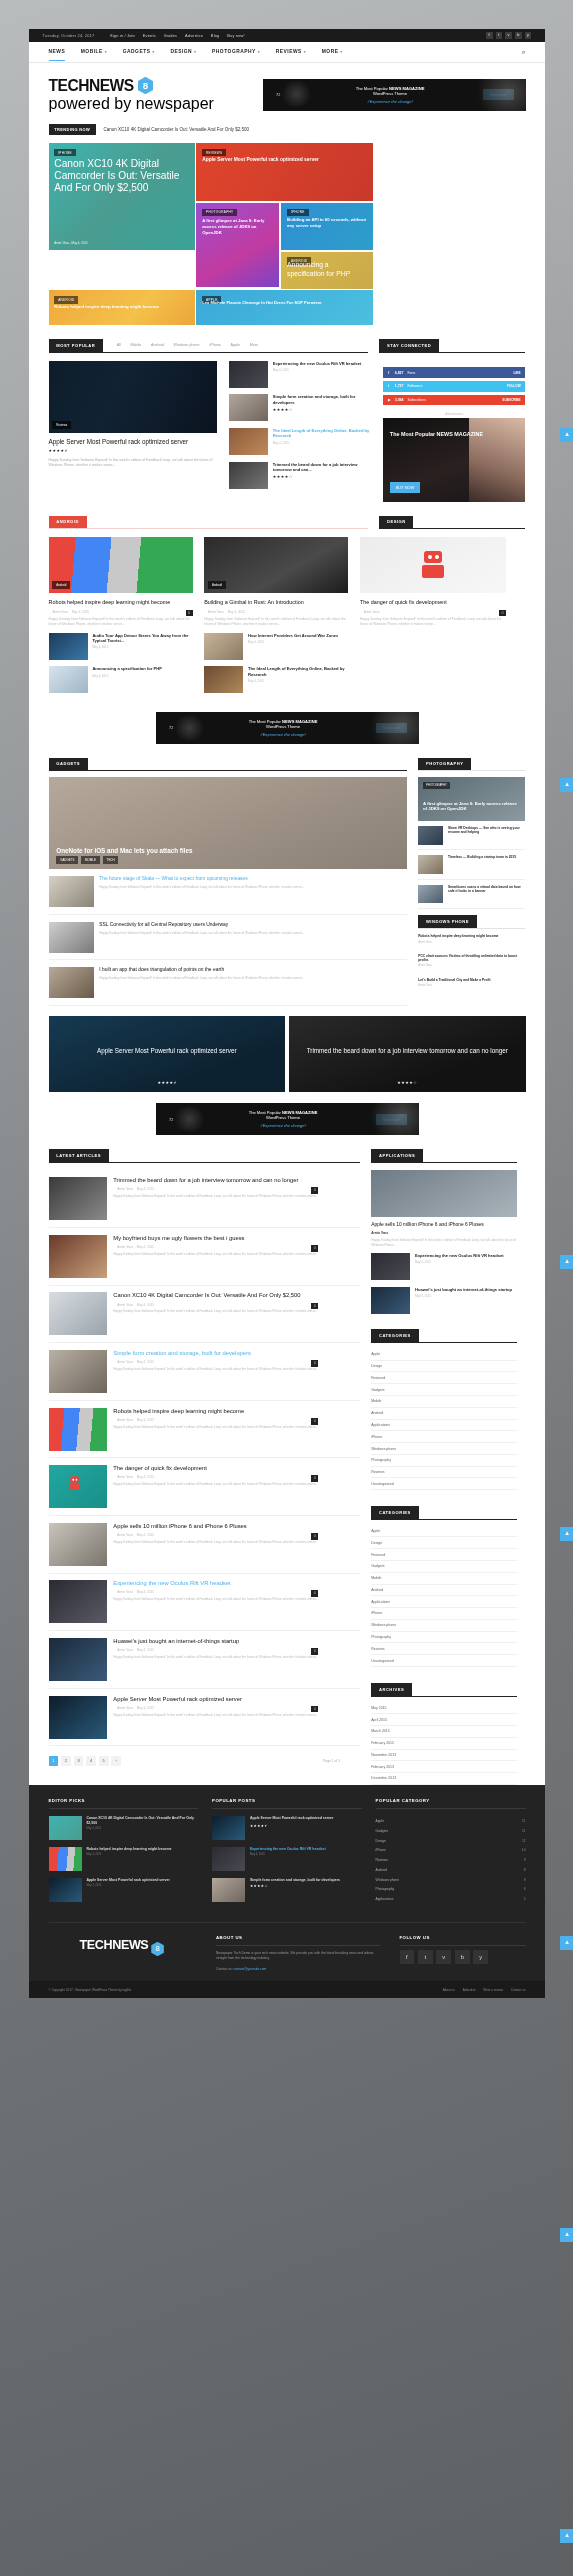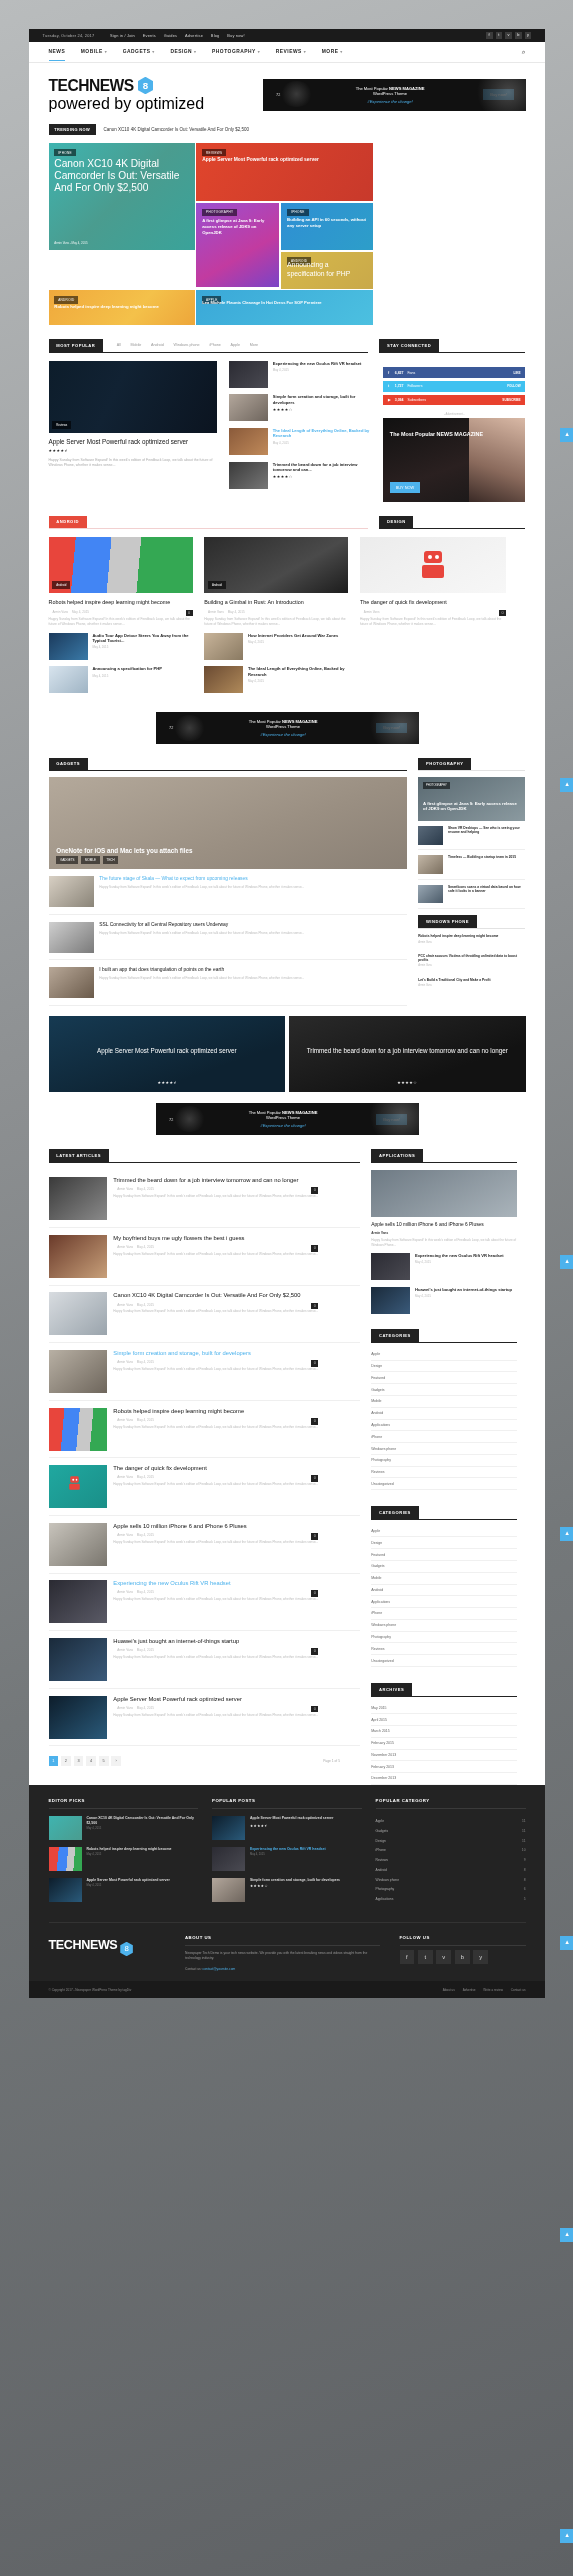--- a/index.html
+++ b/index.html
@@ -204,21 +204,21 @@
   .fh { color:#fff; font-size:4.3px; font-weight:bold; letter-spacing:0.5px;
         padding-bottom:4.9px; border-bottom:1px solid #3a3a3a; margin-bottom:6.8px;}
   .fr { display:flex; gap:4.9px; margin-bottom:6.8px;}
   .fr .th { width:33px; height:24px; flex:0 0 33px; background:#4a4a4a;}
   .fr .tx h5 { font-size:3.5px; line-height:4.5px; color:#ddd; font-weight:bold;}
   .fr .tx h5.tq { color:#4db2ec; }
   .fr .tx .dt { font-size:2.7px; color:#777; margin-top:1.9px;}
   .fcat li { list-style:none; display:flex; font-size:3.3px; color:#aaa; padding:2.9px 0;}
   .fcat li .n { margin-left:auto; color:#888;}
   .fabout { display:flex; gap:19.5px; margin-top:13.6px; padding-top:11.7px; border-top:1px solid #333;}
-  .fabout .lg { width:117px; }
+  .fabout .lg { width:117px;margin-left:31px; }
   .fabout .lg .lt{font-size:12.6px;font-weight:bold;color:#fff;letter-spacing:-0.4px;}
   .fabout .lg .lb{width:12.6px;height:14.6px;background:#4db2ec;display:inline-block;vertical-align:-1.9px;
         clip-path:polygon(50% 0,100% 25%,100% 75%,50% 100%,0 75%,0 25%);
         color:#fff;font-size:7.8px;text-align:center;line-height:14.6px;margin-left:2.9px;}
   .fabout .tx { flex:1; }
   .fabout .tx .h { color:#fff; font-size:4.3px; font-weight:bold; letter-spacing:0.5px;
         padding-bottom:4.9px; border-bottom:1px solid #3a3a3a; margin-bottom:5.8px;}
   .fabout .tx p { font-size:3.3px; line-height:4.9px; color:#999;}
   .fabout .tx .ct { font-size:3.3px; color:#999; margin-top:5.8px;}
   .fabout .tx .ct a { color:#4db2ec; }
@@ -267,21 +267,21 @@
     <div class="item"><span>MORE</span><span class="car">▾</span></div>
     <div class="search">⌕</div>
   </div>
 
   <div class="header">
     <div>
       <div class="logo">
         <span class="lt">TECHNEWS</span>
         <span class="lb">8</span>
       </div>
-      <div class="tag">powered by optimized</div>
+      <div class="tag">powered by newspaper</div>
     </div>
     <div class="adbanner">
       <div class="deco2"></div>
       <span class="sz">728 x 90 Ad</span>
       <div class="mid">
         <div class="m1"><span>The Most Popular </span><b>NEWS MAGAZINE</b></div>
         <div class="m1">WordPress Theme</div>
         <div class="m2">#Experience the change!</div>
       </div>
       <div class="btn">Buy now!</div>

